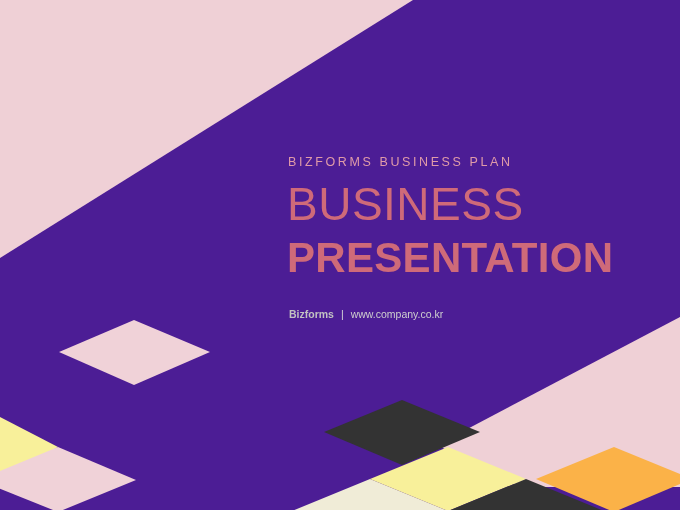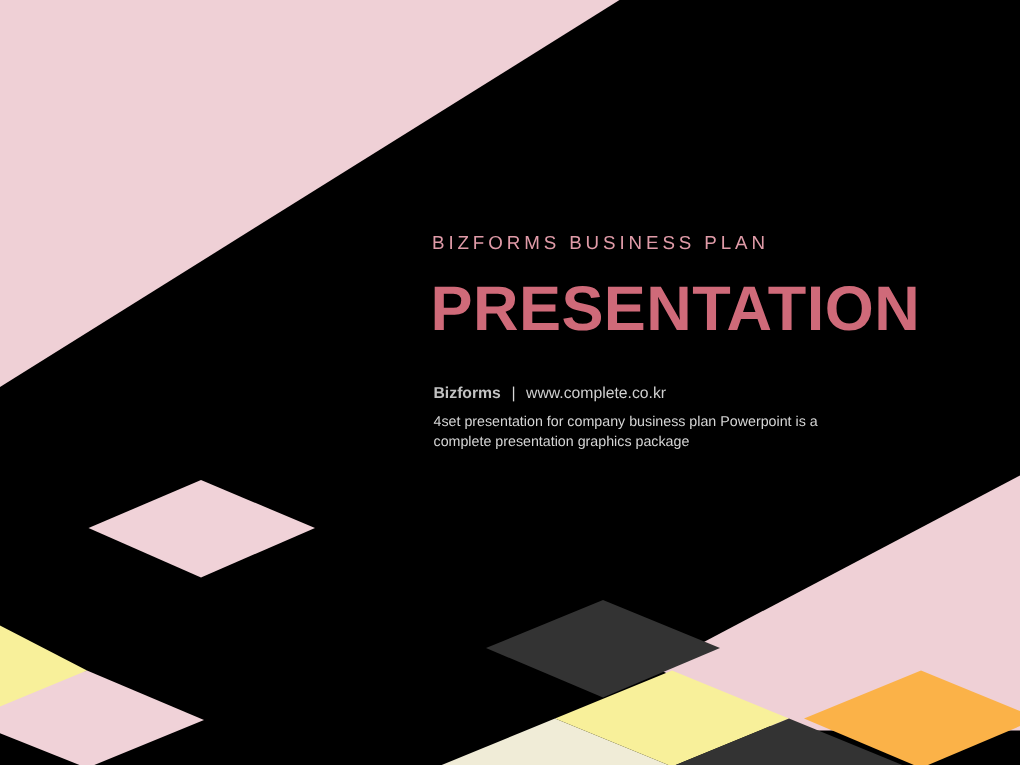--- a/index.html
+++ b/index.html
@@ -5,21 +5,21 @@
   html, body {
     margin: 0;
     padding: 0;
     background: #ffffff;
   }
   #slide {
     position: relative;
     width: 680px;
     height: 510px;
     overflow: hidden;
-    background: #000000;
+    background: #4c1d95;
     font-family: "Liberation Sans", sans-serif;
   }
   #bg-shapes {
     position: absolute;
     left: 0;
     top: 0;
     width: 680px;
     height: 510px;
   }
   .text-block {
@@ -108,24 +108,24 @@
     <polygon points="614,447 692,479 614,512 536,479" fill="#fbb248"></polygon>
 
     <polygon points="526,479 604,511 526,544 448,511" fill="#333333"></polygon>
 
   </svg>
 
   <div class="text-block">
 
     <div class="eyebrow">BIZFORMS BUSINESS PLAN</div>
 
+    <div class="title-line-1">BUSINESS</div>
 
     <div class="title-line-2">PRESENTATION</div>
 
     <div class="meta-row">
-      <span class="meta-brand">Bizforms</span><span class="meta-sep">|</span><span class="meta-url">www.complete.co.kr</span>
+      <span class="meta-brand">Bizforms</span><span class="meta-sep">|</span><span class="meta-url">www.company.co.kr</span>
     </div>
 
-    <div class="desc">4set presentation for company business plan Powerpoint is a complete presentation graphics package</div>
 
   </div>
 
 </div>
 
 </body></html>

